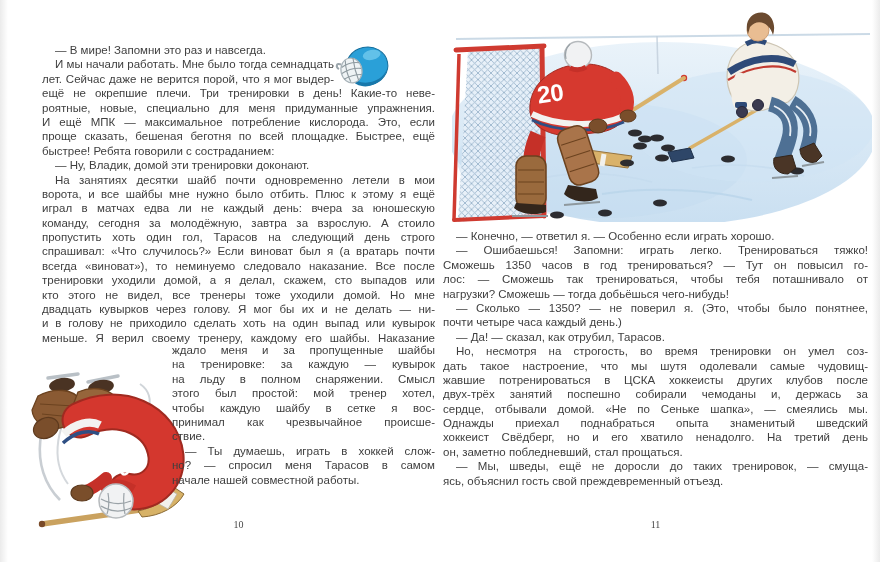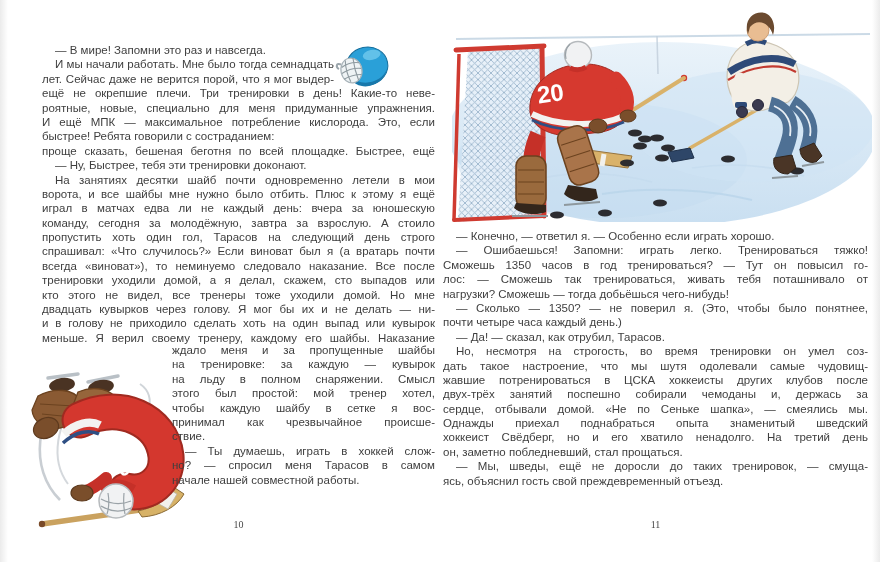--- a/index.html
+++ b/index.html
@@ -55,23 +55,23 @@
       </g>
     </svg>
 
     <div class="text-block text-a">
         <div class="tline indent">— В мире! Запомни это раз и навсегда.</div>
         <div class="tline just indent narrow">И мы начали работать. Мне было тогда семнадцать</div>
         <div class="tline just narrow">лет. Сейчас даже не верится порой, что я мог выдер-</div>
         <div class="tline just">ещё не окрепшие плечи. Три тренировки в день! Какие-то неве-</div>
         <div class="tline just">роятные, новые, специально для меня придуманные упражнения.</div>
         <div class="tline just">И ещё МПК — максимальное потребление кислорода. Это, если</div>
+        <div class="tline just">проще сказать, бешеная беготня по всей площадке. Быстрее, ещё</div>
         <div class="tline">быстрее! Ребята говорили с состраданием:</div>
-        <div class="tline just">проще сказать, бешеная беготня по всей площадке. Быстрее, ещё</div>
-        <div class="tline indent">— Ну, Быстрее, тебя эти тренировки доконают.</div>
+        <div class="tline indent">— Ну, Владик, домой эти тренировки доконают.</div>
         <div class="tline just indent">На занятиях десятки шайб почти одновременно летели в мои</div>
         <div class="tline just">ворота, и все шайбы мне нужно было отбить. Плюс к этому я ещё</div>
         <div class="tline just">играл в матчах едва ли не каждый день: вчера за юношескую</div>
         <div class="tline just">команду, сегодня за молодёжную, завтра за взрослую. А стоило</div>
         <div class="tline just">пропустить хоть один гол, Тарасов на следующий день строго</div>
         <div class="tline just">спрашивал: «Что случилось?» Если виноват был я (а вратарь почти</div>
         <div class="tline just">всегда «виноват»), то неминуемо следовало наказание. Все после</div>
         <div class="tline just">тренировки уходили домой, а я делал, скажем, сто выпадов или</div>
         <div class="tline just">кто этого не видел, все тренеры тоже уходили домой. Но мне</div>
         <div class="tline just">двадцать кувырков через голову. Я мог бы их и не делать — ни-</div>
@@ -236,21 +236,21 @@
         <path d="M320,170 L346,168" stroke="#8e989e" stroke-width="2.2"></path>
         <path d="M348,141 C348,151 356,156 364,154 L370,148 L362,135 Z" fill="#4a3526" stroke="#33251a" stroke-width="1"></path>
         <path d="M350,158 L372,154" stroke="#8e989e" stroke-width="2.2"></path>
       </g>
     </svg>
 
     <div class="text-block text-r">
         <div class="tline indent">— Конечно, — ответил я. — Особенно если играть хорошо.</div>
         <div class="tline just indent">— Ошибаешься! Запомни: играть легко. Тренироваться тяжко!</div>
         <div class="tline just">Сможешь 1350 часов в год тренироваться? — Тут он повысил го-</div>
-        <div class="tline just">лос: — Сможешь так тренироваться, живать тебя поташнивало от</div>
+        <div class="tline just">лос: — Сможешь так тренироваться, чтобы тебя поташнивало от</div>
         <div class="tline">нагрузки? Сможешь — тогда добьёшься чего-нибудь!</div>
         <div class="tline just indent">— Сколько — 1350? — не поверил я. (Это, чтобы было понятнее,</div>
         <div class="tline">почти четыре часа каждый день.)</div>
         <div class="tline indent">— Да! — сказал, как отрубил, Тарасов.</div>
         <div class="tline just indent">Но, несмотря на строгость, во время тренировки он умел соз-</div>
         <div class="tline just">дать такое настроение, что мы шутя одолевали самые чудовищ-</div>
         <div class="tline just">жавшие потренироваться в ЦСКА хоккеисты других клубов после</div>
         <div class="tline just">двух-трёх занятий поспешно собирали чемоданы и, держась за</div>
         <div class="tline just">сердце, отбывали домой. «Не по Сеньке шапка», — смеялись мы.</div>
         <div class="tline just">Однажды приехал поднабраться опыта знаменитый шведский</div>

